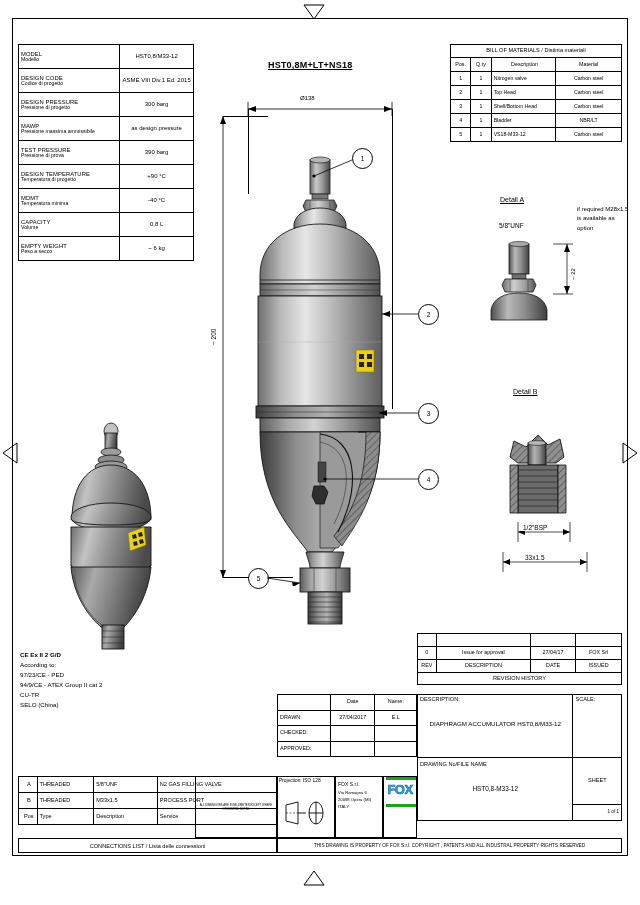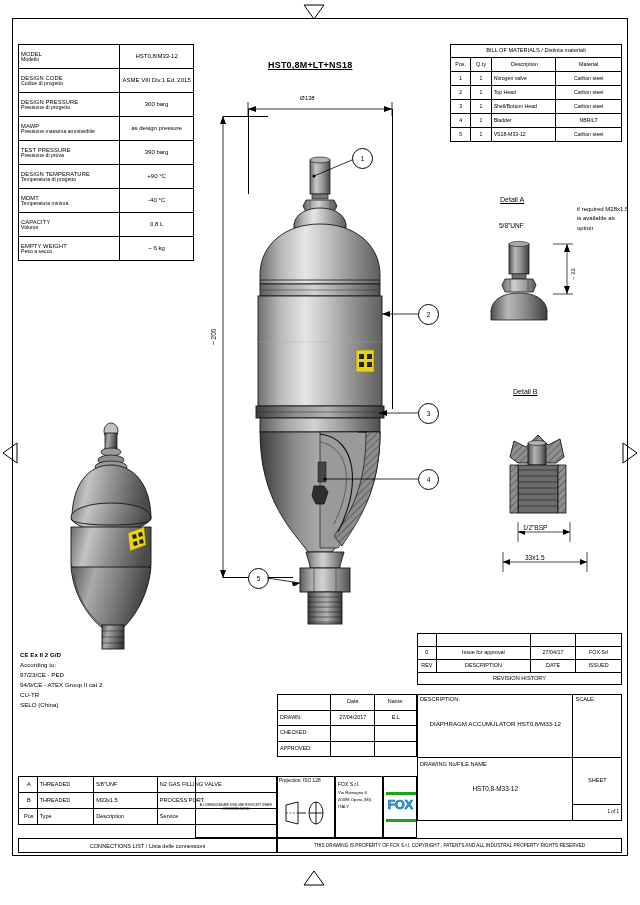--- a/index.html
+++ b/index.html
@@ -80,21 +80,21 @@
   
   .notebox{position:absolute;left:195px;top:776px;width:82px;height:62px;border:0.8px solid #000;
            box-sizing:border-box;display:flex;align-items:center;justify-content:center;}
   .notebox span{font-size:2.9px;line-height:1.5;text-align:center;transform:scale(.95);}
   .projbox{position:absolute;left:277px;top:776px;width:58px;height:62px;border:0.8px solid #000;box-sizing:border-box;}
   .projbox .t{position:absolute;left:1px;top:1px;font-size:4.8px;}
   .compbox{position:absolute;left:335px;top:776px;width:48px;height:62px;border:0.8px solid #000;box-sizing:border-box;
            padding:3px 2px;font-size:4.2px;line-height:1.75;}
   .compbox .nm{font-size:5px;}
   .logobox{position:absolute;left:383px;top:776px;width:34px;height:62px;border:0.8px solid #000;box-sizing:border-box;
-           display:flex;align-items:center;justify-content:center;}
+           display:flex;justify-content:center;}
   .fox{font-size:13px;font-weight:bold;color:#2ea3dd;-webkit-text-stroke:0.6px #1b6fa8;letter-spacing:-.5px;}
   .greenbar{position:absolute;left:2px;width:30px;height:3px;background:#19a519;}
 </style>
 </head>
 <body>
 
 <div class="sheet">
 
   <div class="tri" style="left:303px;top:4px;">
     <svg width="22" height="16">

